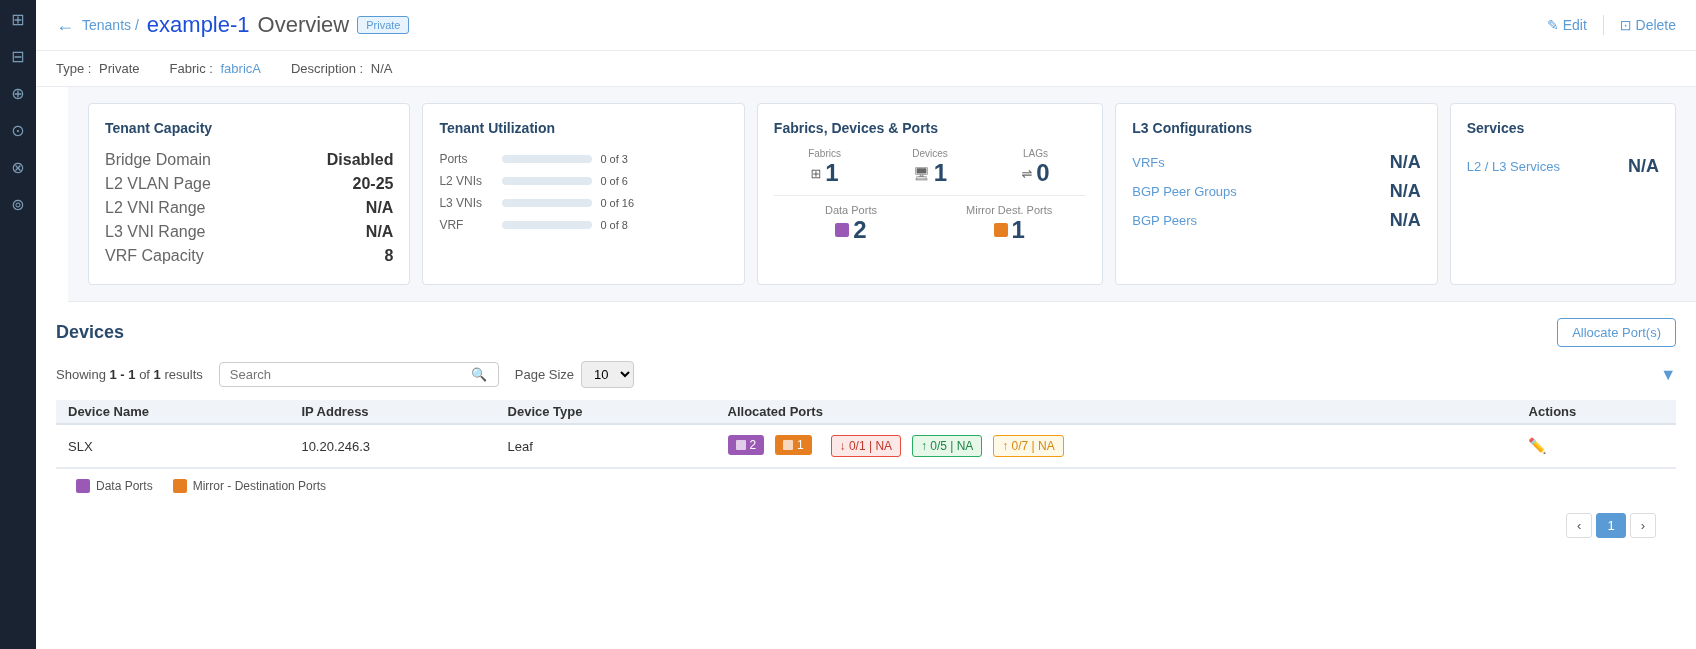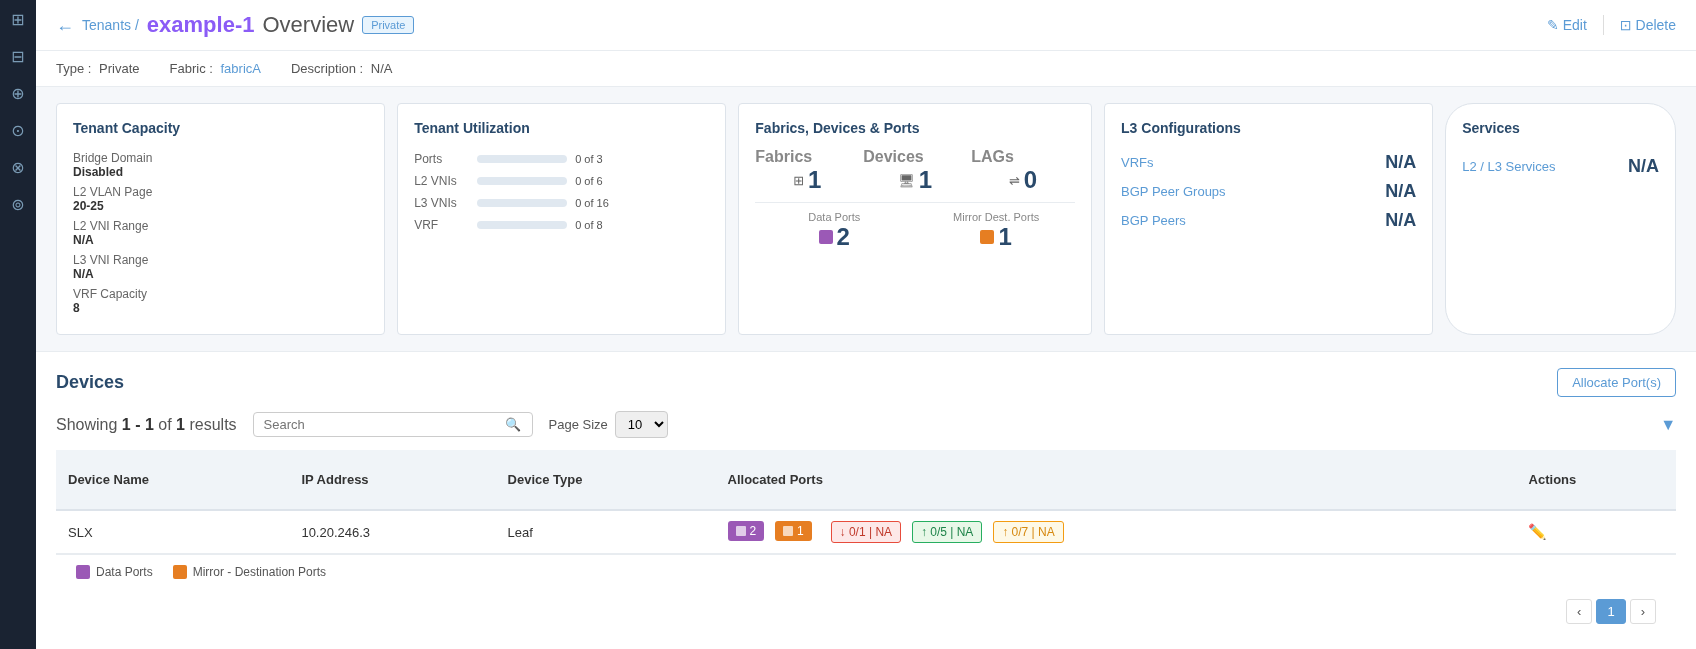--- a/index.html
+++ b/index.html
@@ -13,52 +13,52 @@
     .sidebar-icon { color: #7a9bb5; font-size: 16px; cursor: pointer; }
 
     
     .main { margin-left: 36px; padding: 0; background: #fff; min-height: 100vh; }
 
     
     .header { display: flex; align-items: center; justify-content: space-between; padding: 12px 20px; background: #fff; border-bottom: 1px solid #e8ecf0; }
     .header-left { display: flex; align-items: center; gap: 8px; }
     .back-btn { color: #5b9bd5; font-size: 18px; cursor: pointer; }
     .breadcrumb-text { color: #5b9bd5; font-size: 14px; cursor: pointer; }
-    .page-title { font-size: 22px; font-weight: 700; color: #8b5cf6; }
+    .page-title { font-size: 22px; font-weight: 400; color: #1d4ed8; }
     .badge-private { background: #e8f4fd; border: 1px solid #5b9bd5; color: #5b9bd5; padding: 2px 8px; border-radius: 3px; font-size: 11px; }
     .header-right { display: flex; align-items: center; gap: 16px; }
     .edit-btn, .delete-btn { display: flex; align-items: center; gap: 4px; color: #5b9bd5; cursor: pointer; font-size: 14px; }
     .divider-v { width: 1px; height: 20px; background: #ddd; }
 
     
     .sub-header { padding: 10px 20px; background: #fff; display: flex; gap: 30px; font-size: 13px; border-bottom: 1px solid #e8ecf0; }
     .sub-header-item { color: #555; }
     .sub-header-item a { color: #5b9bd5; text-decoration: none; }
 
     
-    .cards-row { display: flex; gap: 0; padding: 16px 20px; background: #f5f7fa; border-bottom: 1px solid #e8ecf0; }
+    .cards-row { display: flex; gap: 0; padding: 16px 20px; background: #f5f7fa; border-bottom: 1px solid #e8ecf0; margin-left: 32px; }
     .card { background: #fff; border: 1px solid #dde3ea; border-radius: 4px; padding: 16px; flex: 1; margin-right: 12px; }
-    .card:last-child { margin-right: 0; border-radius: 28px; }
+    .card:last-child { margin-right: 0; }
     .card-title { font-size: 14px; font-weight: 600; color: #2a4a6b; margin-bottom: 12px; }
 
     
-    .capacity-row { display: flex; justify-content: space-between; padding: 3px 0; font-size: 12px; flex-direction: column; }
+    .capacity-row { display: flex; justify-content: space-between; padding: 3px 0; font-size: 16px; }
     .capacity-label { color: #666; }
     .capacity-value { font-weight: 600; color: #333; }
 
     
     .util-row { display: flex; align-items: center; gap: 8px; padding: 4px 0; font-size: 12px; }
     .util-label { width: 55px; color: #666; }
     .util-bar-bg { width: 90px; height: 8px; background: #e0e8f0; border-radius: 4px; overflow: hidden; }
     .util-bar { height: 8px; background: #5b9bd5; border-radius: 4px; }
     .util-value { color: #555; font-size: 11px; }
 
     
     .fdb-grid { display: grid; grid-template-columns: 1fr 1fr 1fr; gap: 4px; }
-    .fdb-header { font-size: 16px; color: #888; text-align: left; font-weight: bold; }
+    .fdb-header { font-size: 10px; color: #888; text-align: center; }
     .fdb-icon-row { display: flex; align-items: center; justify-content: center; gap: 4px; }
     .fdb-count { font-size: 24px; font-weight: 600; color: #2a4a6b; }
     .fdb-bottom { display: grid; grid-template-columns: 1fr 1fr; gap: 4px; }
     .fdb-sub-label { font-size: 11px; color: #888; text-align: center; }
     .port-icon-purple { display: inline-block; width: 14px; height: 14px; background: #9b59b6; border-radius: 2px; }
     .port-icon-orange { display: inline-block; width: 14px; height: 14px; background: #e67e22; border-radius: 2px; }
 
     
     .l3-row { display: flex; justify-content: space-between; align-items: center; padding: 4px 0; }
     .l3-label { color: #5b9bd5; font-size: 13px; font-weight: 500; cursor: pointer; }
@@ -70,32 +70,32 @@
     .svc-value { font-size: 18px; font-weight: 600; color: #2a4a6b; }
 
     
     .devices-section { padding: 16px 20px; background: #fff; }
     .devices-header { display: flex; justify-content: space-between; align-items: center; margin-bottom: 14px; }
     .devices-title { font-size: 18px; font-weight: 600; color: #2a4a6b; }
     .allocate-btn { border: 1px solid #5b9bd5; color: #5b9bd5; background: #fff; padding: 6px 14px; border-radius: 4px; cursor: pointer; font-size: 13px; }
 
     
     .table-controls { display: flex; align-items: center; gap: 16px; margin-bottom: 12px; }
-    .showing-text { font-size: 16px; color: #555; }
+    .showing-text { font-size: 13px; color: #555; }
     .showing-text strong { color: #333; }
     .search-box { display: flex; align-items: center; border: 1px solid #ccc; border-radius: 4px; padding: 4px 10px; width: 280px; gap: 6px; }
     .search-box input { border: none; outline: none; font-size: 13px; width: 100%; color: #555; }
     .search-icon { color: #888; }
     .page-size-wrap { display: flex; align-items: center; gap: 7px; font-size: 13px; color: #555; }
     .page-size-select { border: 1px solid #ccc; border-radius: 4px; padding: 4px 8px; font-size: 13px; }
     .filter-icon { margin-left: auto; color: #5b9bd5; font-size: 16px; cursor: pointer; }
 
     
     .devices-table { width: 100%; border-collapse: collapse; }
-    .devices-table th { text-align: left; padding: 22px 12px; background: #f0f4f8; font-size: 13px; font-weight: 600; color: #333; border-bottom: 2px solid #dde3ea; }
+    .devices-table th { text-align: left; padding: 4px 12px; background: #f0f4f8; font-size: 13px; font-weight: 600; color: #333; border-bottom: 2px solid #dde3ea; }
     .devices-table td { padding: 10px 12px; border-bottom: 1px solid #e8ecf0; font-size: 13px; color: #333; }
 
     
     .port-badge { display: inline-flex; align-items: center; gap: 4px; padding: 3px 8px; border-radius: 3px; font-size: 12px; font-weight: 500; }
     .port-badge-purple { background: #9b59b6; color: #fff; }
     .port-badge-orange { background: #e67e22; color: #fff; }
     .port-badge-red { background: #fde8e8; border: 1px solid #e74c3c; color: #c0392b; margin-left: 8px; }
     .port-badge-green { background: #e8f8e8; border: 1px solid #27ae60; color: #1e8449; }
     .port-badge-yellow { background: #fef9e7; border: 1px solid #f39c12; color: #d68910; }
 

